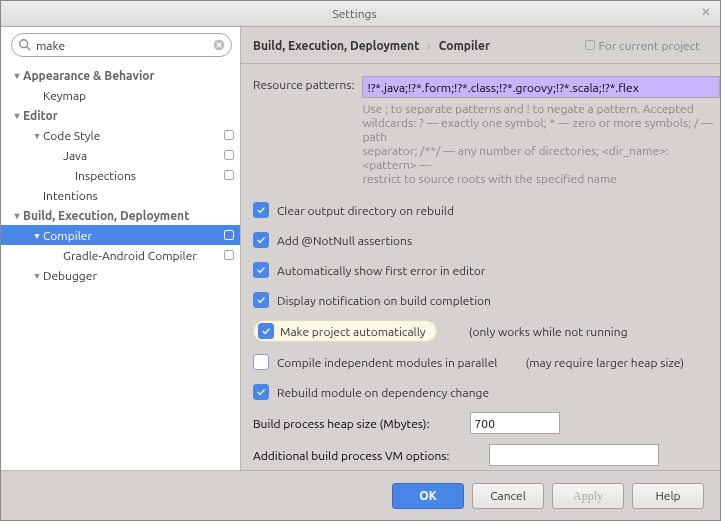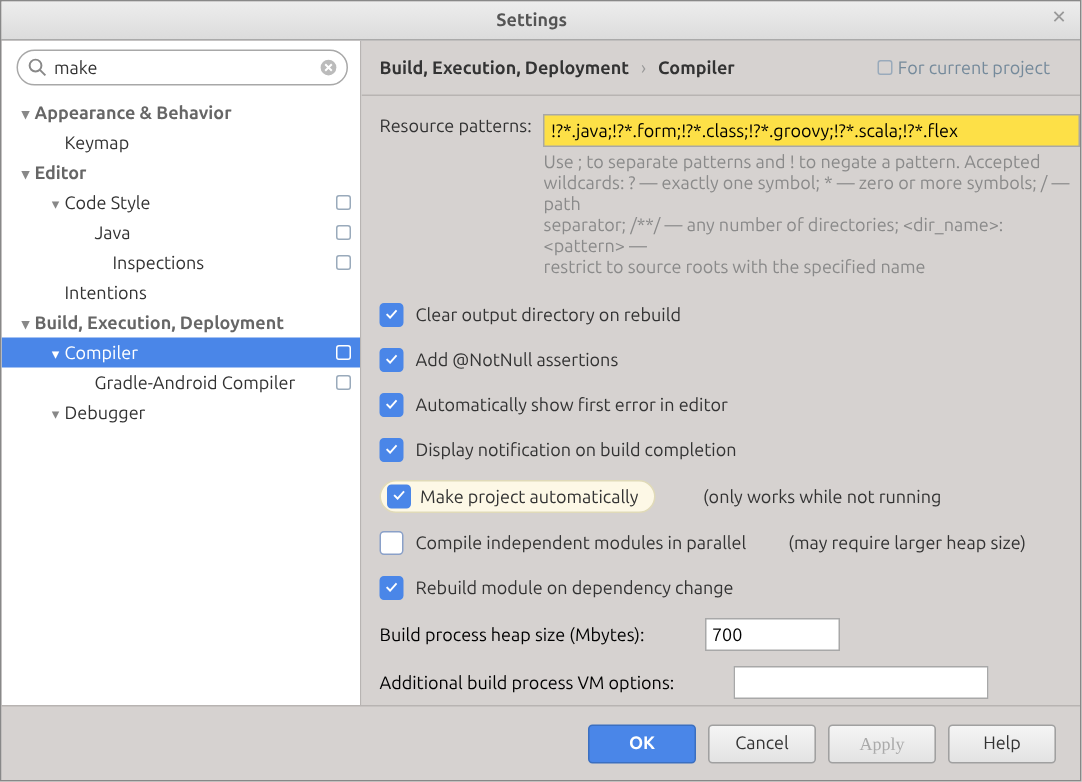--- a/index.html
+++ b/index.html
@@ -1,19 +1,19 @@
 <!DOCTYPE html>
 <html><head>
 <meta charset="utf-8">
 <style>
 * { box-sizing: border-box; margin: 0; padding: 0; font-family: "Segoe UI", "Ubuntu", Tahoma, sans-serif; font-size: 12px; }
 html, body { width: 721px; height: 521px; overflow: hidden; background: #d6d2d0; }
 .window { width: 721px; height: 521px; border: 1px solid #888; background: #d6d2d0; display: flex; flex-direction: column; }
 .titlebar { height: 26px; background: linear-gradient(#ededed,#dcdcdc); border-bottom: 1px solid #aaa; display: flex; align-items: center; position: relative; }
-.titlebar .title { position: absolute; left: 0; right: 12px; text-align: center; font-weight: 700; color: #555; }
+.titlebar .title { position: absolute; left: 0; right: 12px; text-align: center; font-weight: 400; color: #555; }
 .titlebar .close { position: absolute; right: 6px; top: 4px; width: 16px; height: 16px; color: #999; text-align: center; line-height: 14px; }
 .body { flex: 1; display: flex; overflow: hidden; }
 .sidebar { width: 240px; background: #ffffff; border-right: 1px solid #b8b4b2; display: flex; flex-direction: column; padding-top: 6px; }
 .search { margin: 0 8px 6px 10px; position: relative; }
 .search input { width: 100%; height: 24px; border: 1px solid #a8a8a8; border-radius: 12px; padding: 0 24px 0 24px; background: #fff; color: #333; outline: none; }
 .search .mag { position: absolute; left: 7px; top: 5px; width: 14px; height: 14px; }
 .search .clr { position: absolute; right: 6px; top: 5px; width: 14px; height: 14px; color: #999; }
 .tree { flex: 1; overflow: auto; padding: 2px 0 0 0; }
 .tree .row { height: 20px; display: flex; align-items: center; white-space: nowrap; color: #333; padding-right: 6px; }
 .tree .row .exp { width: 12px; text-align: center; color: #888; font-size: 10px; flex-shrink: 0; }
@@ -23,21 +23,21 @@
 .tree .sel .exp { color: #fff; }
 .content { flex: 1; display: flex; flex-direction: column; overflow: hidden; }
 .crumbs { height: 36px; display: flex; align-items: center; padding: 0 20px 0 12px; color: #333; gap: 6px; }
 .crumbs .b { font-weight: 700; }
 .crumbs .sep { color: #999; margin: 0 2px; }
 .crumbs .proj { margin-left: auto; color: #758a9b; font-size: 11px; display: flex; align-items: center; gap: 4px; }
 .panel { flex: 1; background: #d6d2d0; border-top: 1px solid #b8b4b2; padding: 12px 0 12px 12px; overflow: hidden; }
 .rp { display: flex; gap: 8px; margin-bottom: 2px; }
 .rp label { color: #333; padding-top: 2px; }
 .rp .field { flex: 1; overflow: hidden; }
-.rp input { width: 100%; height: 22px; border: 1px solid #a8a8a8; background: #fde047; padding: 0 4px; }
+.rp input { width: 100%; height: 22px; border: 1px solid #a8a8a8; background: #c4b5fd; padding: 0 4px; }
 .rp .help { color: #8a8a8a; font-size: 11px; line-height: 14px; margin-top: 4px; overflow: hidden; }
 .opts { margin-top: 14px; display: flex; flex-direction: column; gap: 10px; }
 .opt { display: flex; align-items: center; gap: 8px; min-height: 20px; }
 .opt .cb { width: 16px; height: 16px; border: 1px solid #8aa0c8; border-radius: 3px; background: #fff; display: flex; align-items: center; justify-content: center; flex-shrink: 0; }
 .opt .cb.checked { background: #4a86e8; border-color: #4a86e8; }
 .opt .cb.checked::after { content: "✓"; color: #fff; font-size: 11px; font-weight: 700; }
 .opt .txt { color: #333; }
 .opt.hilite .txt { }
 .opt .hint { margin-left: 24px; color: #333; }
 .hlwrap { display: inline-flex; align-items: center; border: 1px solid #e0dab8; background: #fdf8e6; border-radius: 14px; padding: 2px 10px 2px 4px; gap: 6px; }

